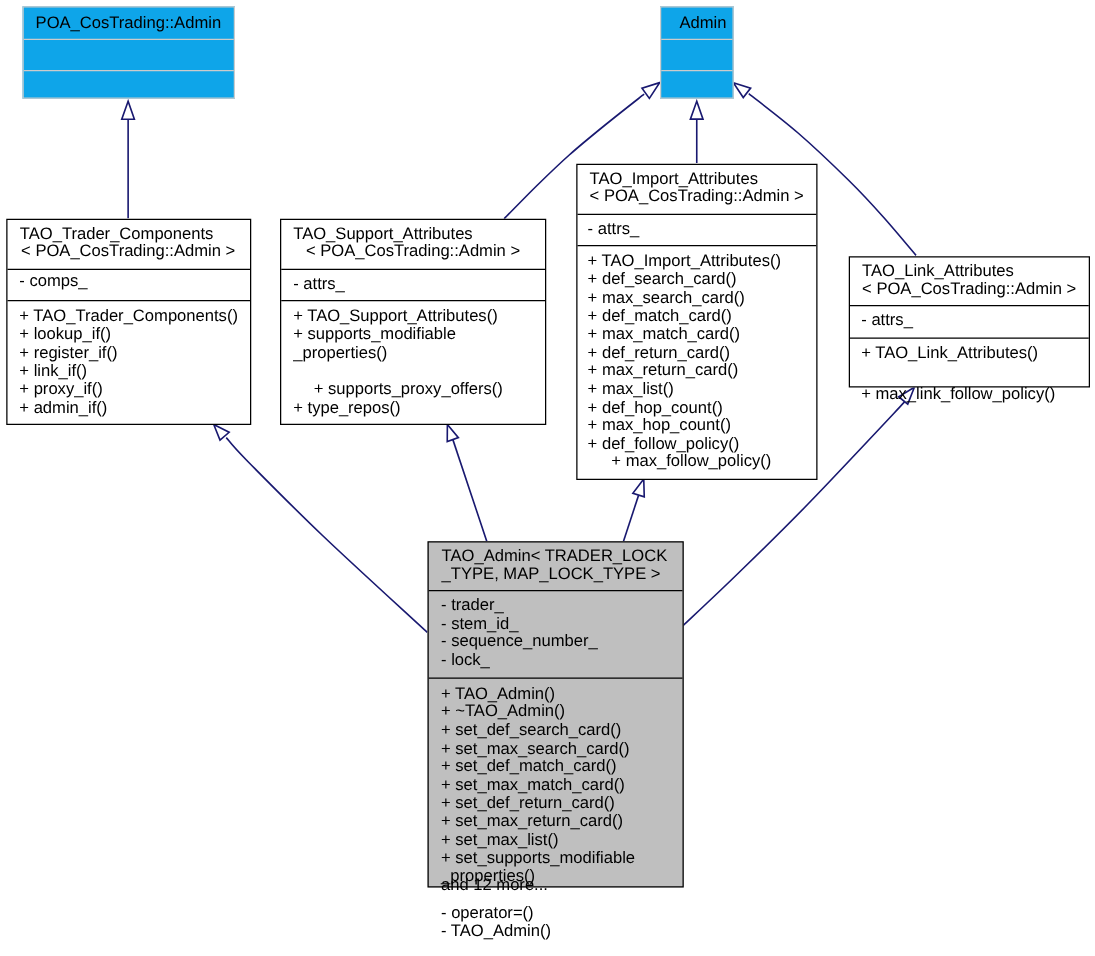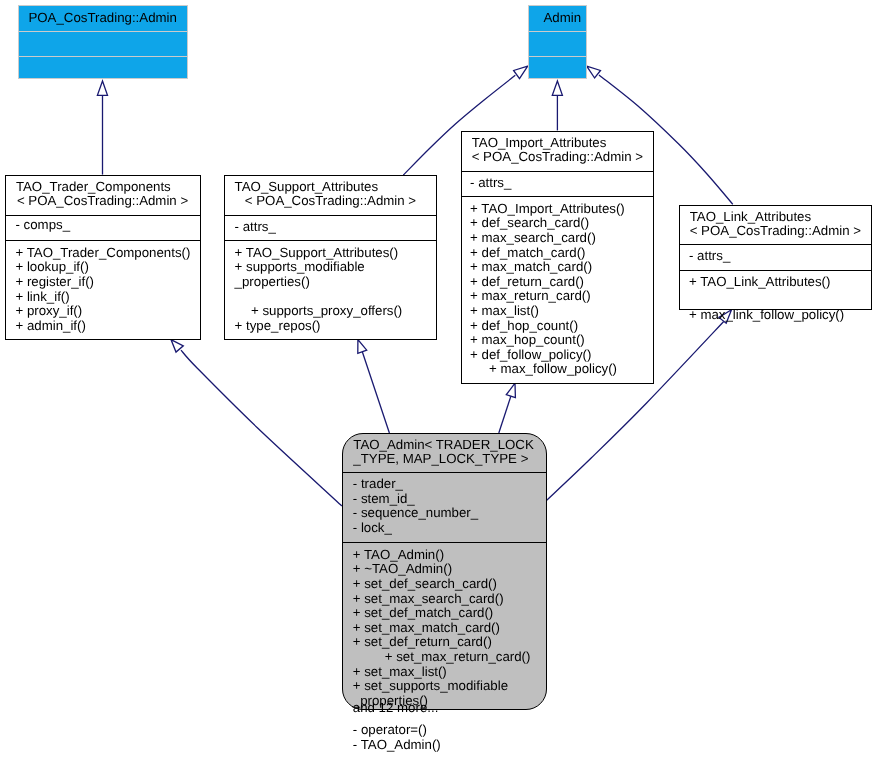--- a/index.html
+++ b/index.html
@@ -121,37 +121,37 @@
       </div>
       <div class="uml-node normal" style="left: 678.5px; top: 204.7px; width: 193.5px; height: 105.5px;">
         <span class="ln" style="top: 4.15px; left: 10.2px;">TAO_Link_Attributes</span>
         <span class="ln" style="top: 18.15px; left: 10.2px;">&lt; POA_CosTrading::Admin &gt;</span>
         <div class="divider" style="top: 38.15px;"></div>
         <span class="ln" style="top: 43.15px; left: 9.5px;">- attrs_</span>
         <div class="divider" style="top: 64.15px;"></div>
         <span class="ln" style="top: 69.15px; left: 9.5px;">+ TAO_Link_Attributes()</span>
         <span class="ln" style="top: 83.15px; left: 9.5px; margin-top: 19px;">+ max_link_follow_policy()</span>
       </div>
-      <div class="uml-node highlight" style="left: 342px; top: 433.4px; width: 205px; height: 277px; border-radius: 21px;">
+      <div class="uml-node highlight" style="left: 342px; top: 433.4px; width: 205px; height: 277px;">
         <span class="ln" style="top: 3.45px; left: 10.3px;">TAO_Admin&lt; TRADER_LOCK</span>
         <span class="ln" style="top: 17.45px; left: 10.3px;">_TYPE, MAP_LOCK_TYPE &gt;</span>
         <div class="divider" style="top: 37.45px;"></div>
         <span class="ln" style="top: 42.45px; left: 9.8px;">- trader_</span>
         <span class="ln" style="top: 57.45px; left: 9.8px;">- stem_id_</span>
         <span class="ln" style="top: 71.45px; left: 9.8px;">- sequence_number_</span>
         <span class="ln" style="top: 86.45px; left: 9.8px;">- lock_</span>
         <div class="divider" style="top: 107.45px;"></div>
         <span class="ln" style="top: 113.45px; left: 9.8px;">+ TAO_Admin()</span>
         <span class="ln" style="top: 127.45px; left: 9.8px;">+ ~TAO_Admin()</span>
         <span class="ln" style="top: 142.45px; left: 9.8px;">+ set_def_search_card()</span>
         <span class="ln" style="top: 157.45px; left: 9.8px;">+ set_max_search_card()</span>
         <span class="ln" style="top: 171.45px; left: 9.8px;">+ set_def_match_card()</span>
         <span class="ln" style="top: 186.45px; left: 9.8px;">+ set_max_match_card()</span>
         <span class="ln" style="top: 200.45px; left: 9.8px;">+ set_def_return_card()</span>
-        <span class="ln" style="top: 215.45px; left: 9.8px; margin-left: 32px;">+ set_max_return_card()</span>
+        <span class="ln" style="top: 215.45px; left: 9.8px;">+ set_max_return_card()</span>
         <span class="ln" style="top: 230.45px; left: 9.8px;">+ set_max_list()</span>
         <span class="ln" style="top: 244.45px; left: 9.8px;">+ set_supports_modifiable</span>
         <span class="ln" style="top: 259.45px; left: 9.8px;">_properties()</span>
         <span class="ln" style="top: 267px; left: 9.8px;">and 12 more...</span>
         <span class="ln" style="top: 288.45px; left: 9.8px;">- operator=()</span>
         <span class="ln" style="top: 303.45px; left: 9.8px;">- TAO_Admin()</span>
       </div>
     </div>
 </div>
 

